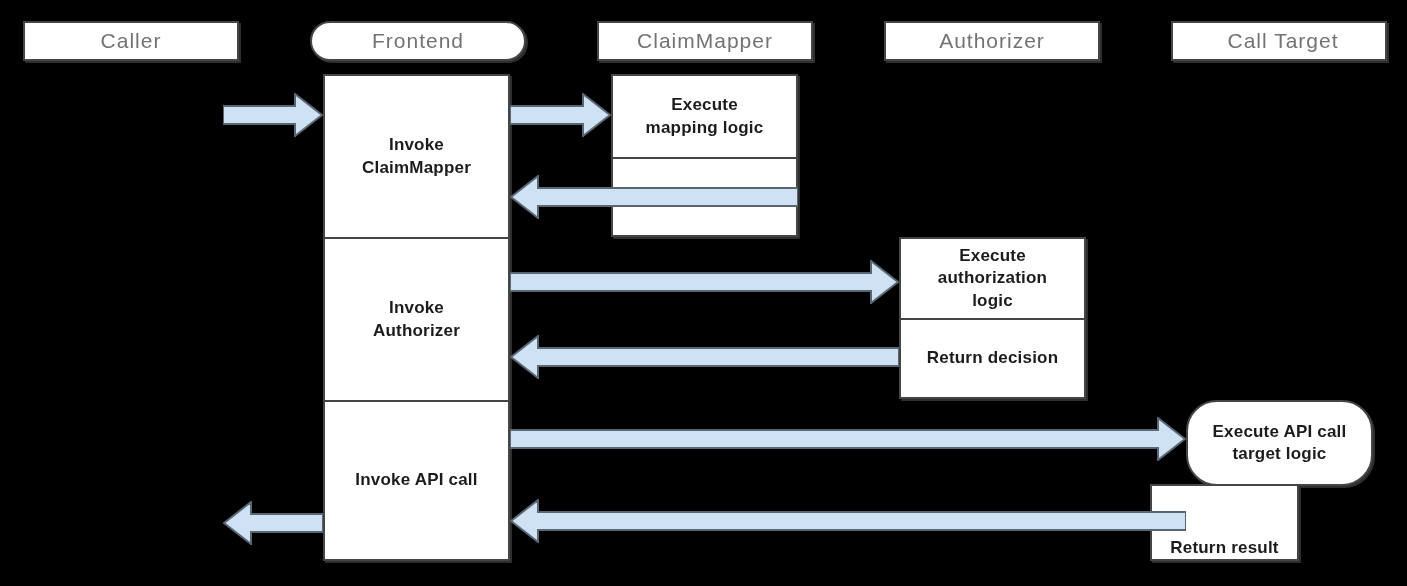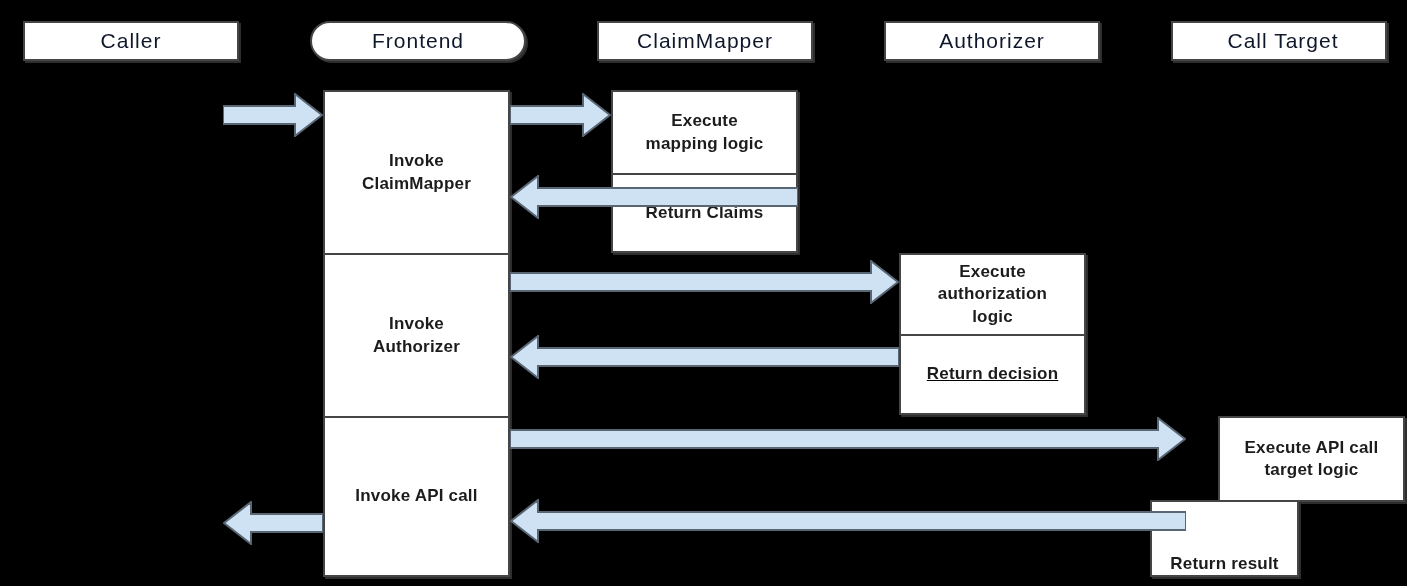--- a/index.html
+++ b/index.html
@@ -25,32 +25,31 @@
     box-sizing: border-box;
     display: flex;
     align-items: center;
     justify-content: center;
     box-shadow: 2px 2px 0 #2e2e2e;
   }
   .hdr-label {
     font-size: 21px;
     font-weight: 400;
     letter-spacing: 1px;
-    color: #0f172a;
+    color: #737373;
   }
   .act {
     position: absolute;
     background: #ffffff;
     border: 2px solid #454545;
     box-sizing: border-box;
     display: flex;
     align-items: center;
     justify-content: center;
     box-shadow: 2px 2px 0 #2e2e2e;
-    margin-top: 16px;
   }
   .step-label {
     font-size: 17px;
     font-weight: 700;
     line-height: 1.32;
     color: #1c1c1c;
     text-align: center;
     white-space: pre-line;
     letter-spacing: 0.2px;
     padding: 0 6px;
@@ -74,22 +73,22 @@
   .hdr-calltarget  { left: 1171px; padding-left: 8px; }
 
   
   .act-caller   { left: 37px;   top: 74px;  width: 186px; height: 487px; }
   .act-f1       { left: 323px;  top: 74px;  width: 187px; height: 165px; }
   .act-f2       { left: 323px;  top: 237px; width: 187px; height: 165px; }
   .act-f3       { left: 323px;  top: 400px; width: 187px; height: 161px; }
   .act-c1       { left: 611px;  top: 74px;  width: 187px; height: 85px;  }
   .act-c2       { left: 611px;  top: 157px; width: 187px; height: 80px;  }
   .act-a1       { left: 899px;  top: 237px; width: 187px; height: 83px;  }
-  .act-a2       { left: 899px;  top: 318px; width: 187px; height: 81px; text-decoration: underline;  }
-  .act-t1       { left: 1218px; top: 400px; width: 187px; height: 86px;  }
+  .act-a2       { left: 899px;  top: 318px; width: 187px; height: 81px;  }
+  .act-t1       { left: 1186px; top: 400px; width: 187px; height: 86px; border-radius: 31px;  }
   .act-t2       { left: 1150px; top: 484px; width: 149px; height: 77px; align-items: flex-end;  }
 
   
   .ar-1 { left: 223px; top: 93px;  }
   .ar-2 { left: 510px; top: 93px;  }
   .ar-3 { left: 510px; top: 175px; }
   .ar-4 { left: 510px; top: 260px; }
   .ar-5 { left: 510px; top: 335px; }
   .ar-6 { left: 510px; top: 417px; }
   .ar-7 { left: 510px; top: 499px; }

